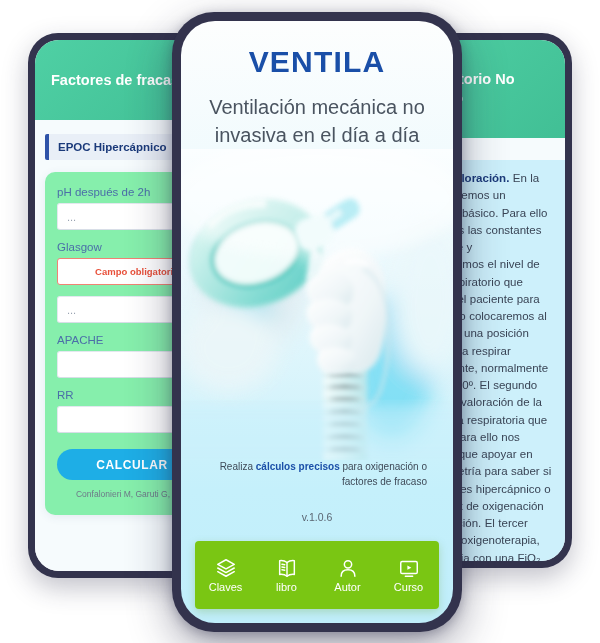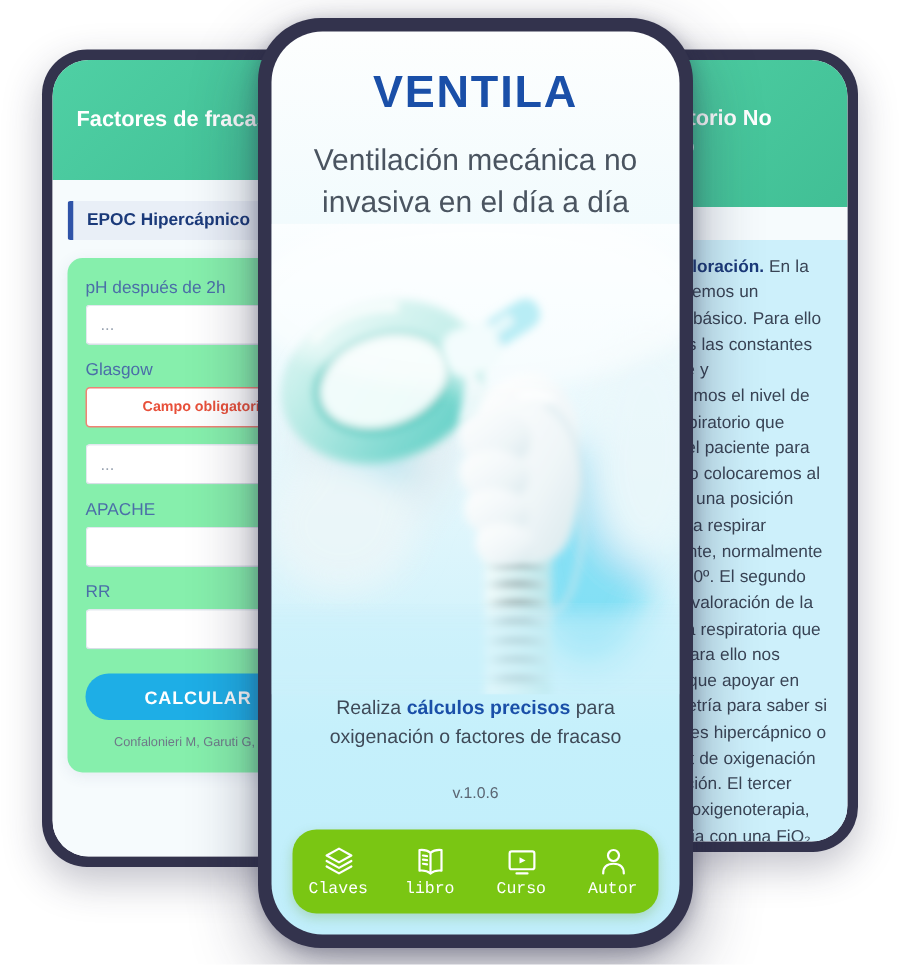--- a/index.html
+++ b/index.html
@@ -224,47 +224,46 @@
     line-height: 1.4;
   }
   .splash-art {
     flex: 1 1 auto;
     position: relative;
     overflow: hidden;
   }
   .splash-art svg { position: absolute; inset: 0; width: 100%; height: 100%; }
   .splash-caption {
     flex: none;
-    text-align: center;
+    text-align: right;
     padding: 0 26px;
     color: #3f4a58;
-    font-size: 13px;
+    font-size: 10px;
     line-height: 1.45;
   }
   .splash-caption b { color: #1a4fa8; }
   .splash-version {
     flex: none;
     text-align: center;
     color: #5b6673;
     font-size: 10.5px;
     padding-top: 22px;
   }
   .nav-wrap {
     flex: none;
     padding: 18px 14px 14px 14px;
   }
   .navbar {
     background: #7ac613;
-    border-radius: 16px;
-    height: 56px;
+    border-radius: 4px;
+    height: 68px;
     display: flex;
     align-items: center;
     justify-content: space-around;
     box-shadow: 0 3px 8px rgba(90,150,20,0.25);
-    font-family: Liberation Mono, monospace;
   }
   .nav-item {
     display: flex;
     flex-direction: column;
     align-items: center;
     justify-content: center;
     gap: 3px;
     width: 25%;
   }
   .nav-icon { width: 24px; height: 22px; display: block; }
@@ -460,31 +459,31 @@
           <svg class="nav-icon" viewBox="0 0 24 24" fill="none" stroke="#ffffff" stroke-width="1.6" stroke-linecap="round" stroke-linejoin="round">
             <path d="M12 6 Q9 3.5 4 4 L4 19 Q9 18.5 12 21 Q15 18.5 20 19 L20 4 Q15 3.5 12 6 Z"></path>
             <path d="M12 6 L12 21"></path>
             <path d="M6.5 8 L9.5 8.4 M6.5 11 L9.5 11.4 M6.5 14 L9.5 14.4"></path>
           </svg>
           <span class="nav-label">libro</span>
         </div>
 
         <div class="nav-item">
           <svg class="nav-icon" viewBox="0 0 24 24" fill="none" stroke="#ffffff" stroke-width="1.6" stroke-linecap="round" stroke-linejoin="round">
+            <circle cx="12" cy="8" r="4"></circle>
+            <path d="M4.5 21 Q4.5 14 12 14 Q19.5 14 19.5 21"></path>
+          </svg>
+          <span class="nav-label">Autor</span>
+        </div>
+
+        <div class="nav-item">
+          <svg class="nav-icon" viewBox="0 0 24 24" fill="none" stroke="#ffffff" stroke-width="1.6" stroke-linecap="round" stroke-linejoin="round">
             <rect x="3" y="5" width="18" height="13" rx="1.5"></rect>
             <path d="M10.2 9.3 L14.6 11.6 L10.2 13.9 Z" fill="#ffffff" stroke="none"></path>
             <path d="M8 21 L16 21"></path>
           </svg>
           <span class="nav-label">Curso</span>
         </div>
 
-        <div class="nav-item">
-          <svg class="nav-icon" viewBox="0 0 24 24" fill="none" stroke="#ffffff" stroke-width="1.6" stroke-linecap="round" stroke-linejoin="round">
-            <circle cx="12" cy="8" r="4"></circle>
-            <path d="M4.5 21 Q4.5 14 12 14 Q19.5 14 19.5 21"></path>
-          </svg>
-          <span class="nav-label">Autor</span>
-        </div>
-
       </div>
     </div>
   </div>
 </div>
 
 </body></html>

